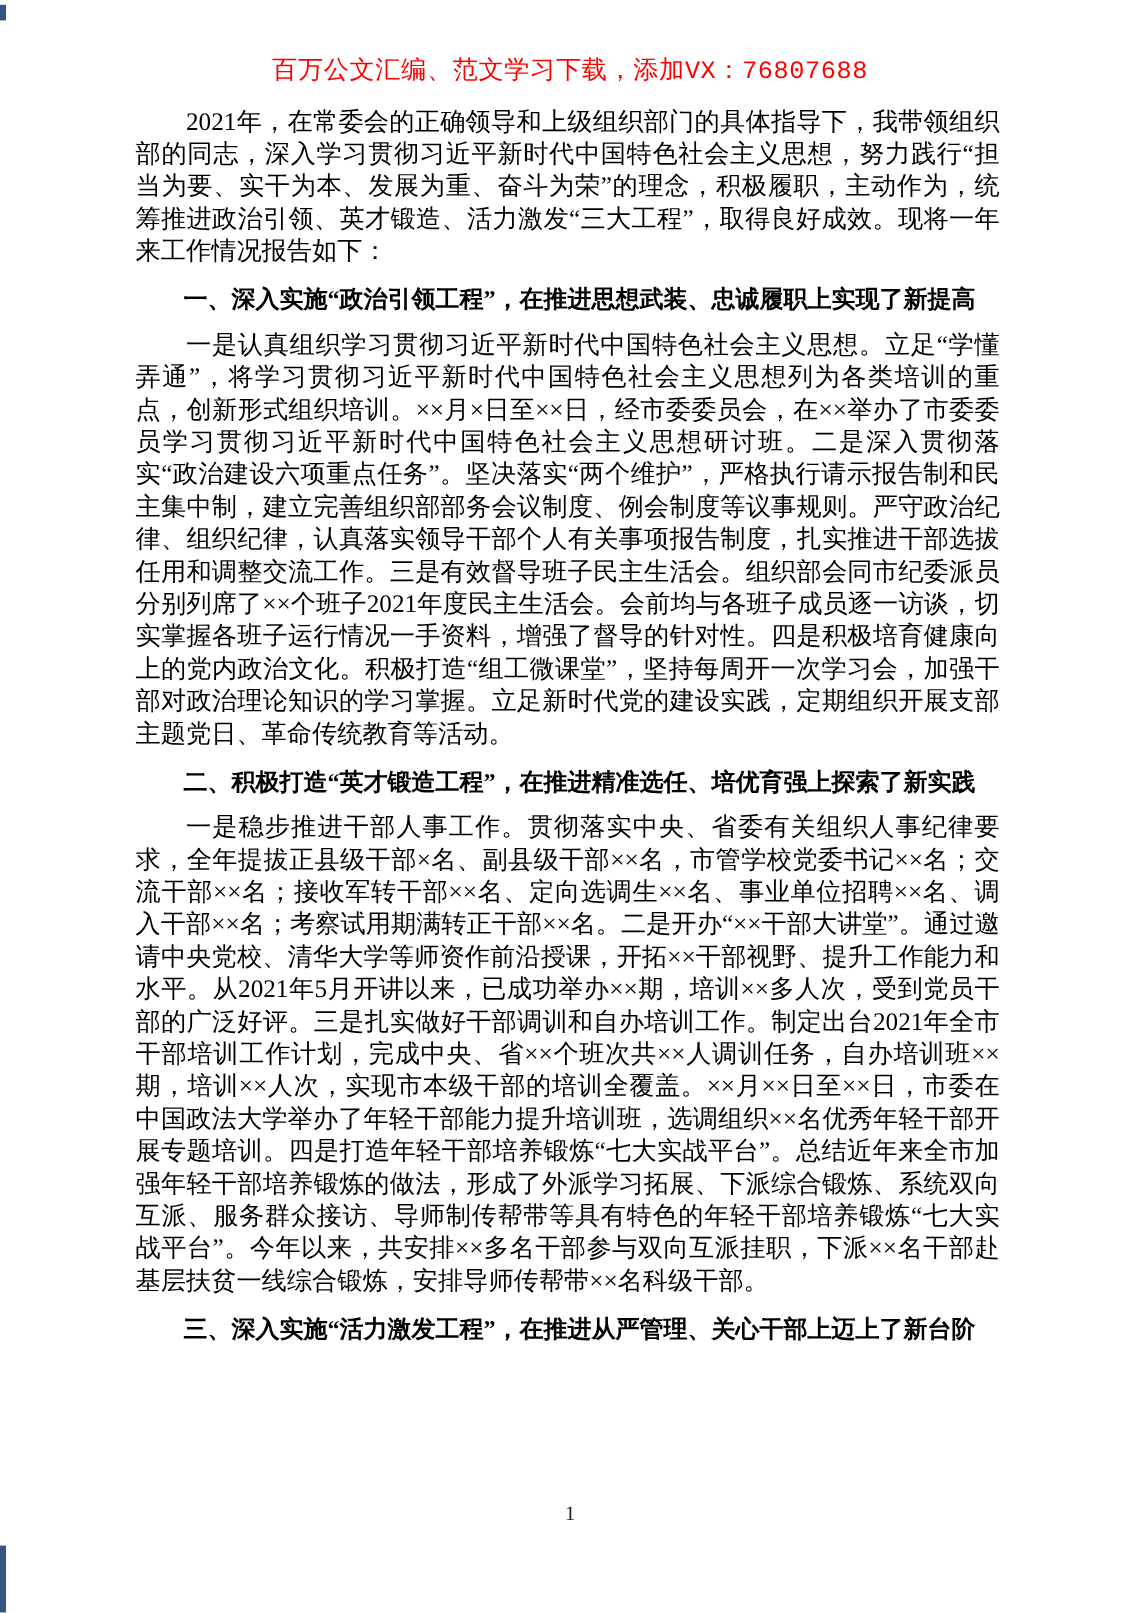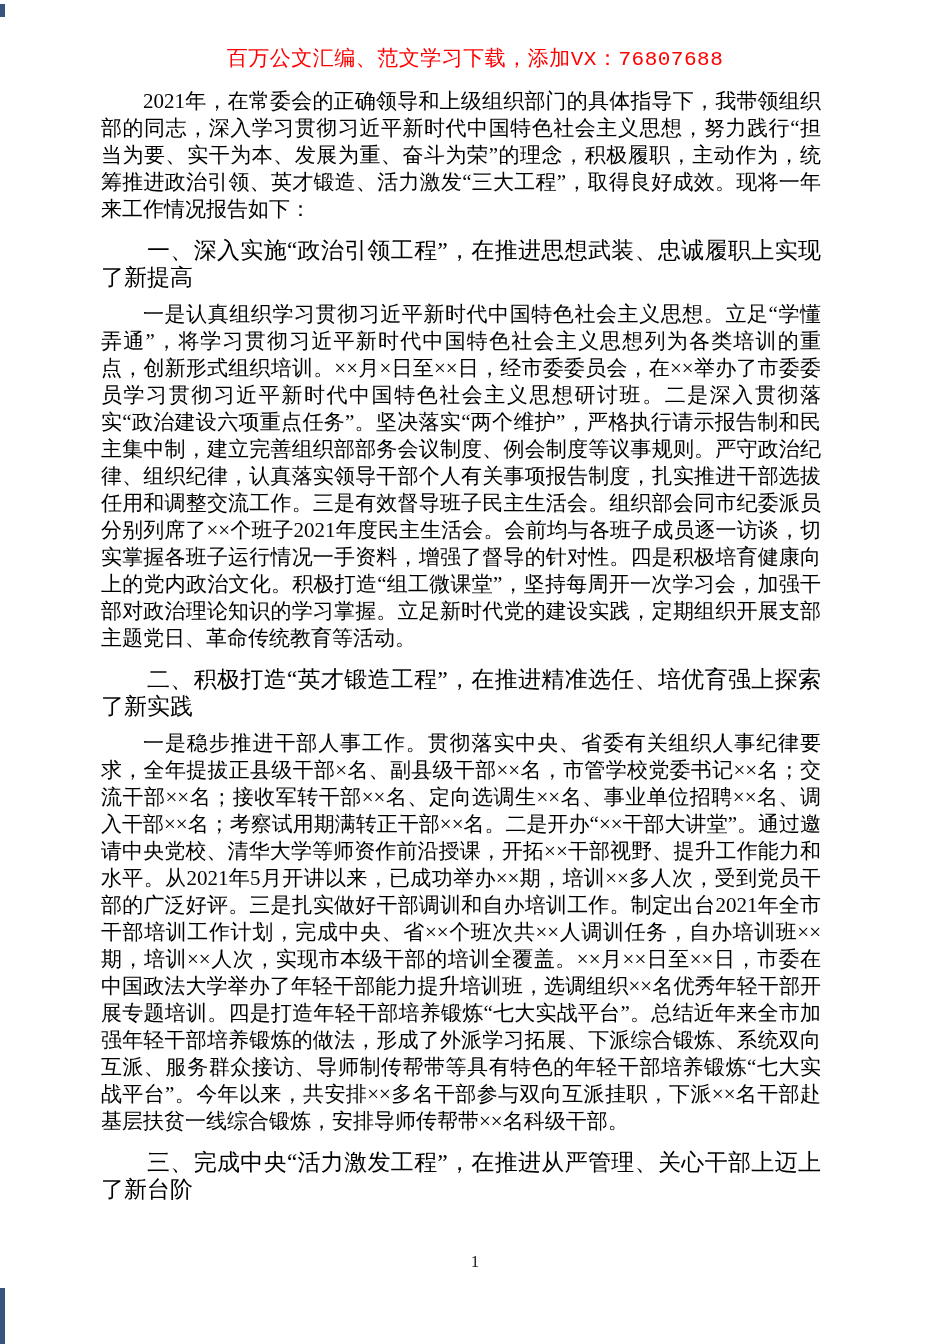--- a/index.html
+++ b/index.html
@@ -18,34 +18,34 @@
     top: 44px;
     left: 0;
     width: 100%;
     text-align: center;
     font-size: 21px;
     letter-spacing: 0.5px;
   }
   .content {
     position: absolute;
     top: 88px;
-    left: 101px;
+    left: 113px;
     width: 720px;
     font-size: 21px;
     line-height: 27px;
     text-align: justify;
   }
   .para {
     text-indent: 2em;
     margin: 0;
   }
   .heading {
     text-indent: 2em;
-    font-weight: normal;
-    font-size: 23px;
+    font-weight: bold;
+    font-size: 20px;
     line-height: 27px;
     margin: 14px 0 10px 0;
   }
   .footer {
     position: absolute;
     left: 0;
     bottom: 72px;
     width: 100%;
     text-align: center;
     font-size: 17px;
@@ -66,21 +66,21 @@
 <div class="page">
 
   <div class="notice" style="color: rgb(255, 0, 0); font-family: Liberation Mono, monospace;">百万公文汇编、范文学习下载，添加VX：76807688</div>
 
   <div class="content">
     <p class="para">2021年，在常委会的正确领导和上级组织部门的具体指导下，我带领组织部的同志，深入学习贯彻习近平新时代中国特色社会主义思想，努力践行“担当为要、实干为本、发展为重、奋斗为荣”的理念，积极履职，主动作为，统筹推进政治引领、英才锻造、活力激发“三大工程”，取得良好成效。现将一年来工作情况报告如下：</p>
     <h2 class="heading">一、深入实施“政治引领工程”，在推进思想武装、忠诚履职上实现了新提高</h2>
     <p class="para">一是认真组织学习贯彻习近平新时代中国特色社会主义思想。立足“学懂弄通”，将学习贯彻习近平新时代中国特色社会主义思想列为各类培训的重点，创新形式组织培训。××月×日至××日，经市委委员会，在××举办了市委委员学习贯彻习近平新时代中国特色社会主义思想研讨班。二是深入贯彻落实“政治建设六项重点任务”。坚决落实“两个维护”，严格执行请示报告制和民主集中制，建立完善组织部部务会议制度、例会制度等议事规则。严守政治纪律、组织纪律，认真落实领导干部个人有关事项报告制度，扎实推进干部选拔任用和调整交流工作。三是有效督导班子民主生活会。组织部会同市纪委派员分别列席了××个班子2021年度民主生活会。会前均与各班子成员逐一访谈，切实掌握各班子运行情况一手资料，增强了督导的针对性。四是积极培育健康向上的党内政治文化。积极打造“组工微课堂”，坚持每周开一次学习会，加强干部对政治理论知识的学习掌握。立足新时代党的建设实践，定期组织开展支部主题党日、革命传统教育等活动。</p>
     <h2 class="heading">二、积极打造“英才锻造工程”，在推进精准选任、培优育强上探索了新实践</h2>
     <p class="para">一是稳步推进干部人事工作。贯彻落实中央、省委有关组织人事纪律要求，全年提拔正县级干部×名、副县级干部××名，市管学校党委书记××名；交流干部××名；接收军转干部××名、定向选调生××名、事业单位招聘××名、调入干部××名；考察试用期满转正干部××名。二是开办“××干部大讲堂”。通过邀请中央党校、清华大学等师资作前沿授课，开拓××干部视野、提升工作能力和水平。从2021年5月开讲以来，已成功举办××期，培训××多人次，受到党员干部的广泛好评。三是扎实做好干部调训和自办培训工作。制定出台2021年全市干部培训工作计划，完成中央、省××个班次共××人调训任务，自办培训班××期，培训××人次，实现市本级干部的培训全覆盖。××月××日至××日，市委在中国政法大学举办了年轻干部能力提升培训班，选调组织××名优秀年轻干部开展专题培训。四是打造年轻干部培养锻炼“七大实战平台”。总结近年来全市加强年轻干部培养锻炼的做法，形成了外派学习拓展、下派综合锻炼、系统双向互派、服务群众接访、导师制传帮带等具有特色的年轻干部培养锻炼“七大实战平台”。今年以来，共安排××多名干部参与双向互派挂职，下派××名干部赴基层扶贫一线综合锻炼，安排导师传帮带××名科级干部。</p>
-    <h2 class="heading">三、完成中央“活力激发工程”，在推进从严管理、关心干部上迈上了新台阶</h2>
+    <h2 class="heading">三、深入实施“活力激发工程”，在推进从严管理、关心干部上迈上了新台阶</h2>
   </div>
 
   <div class="footer">1</div>
 
   <div class="edge-mark top"></div>
   <div class="edge-mark bottom"></div>
 
 </div>
 
 </body></html>

